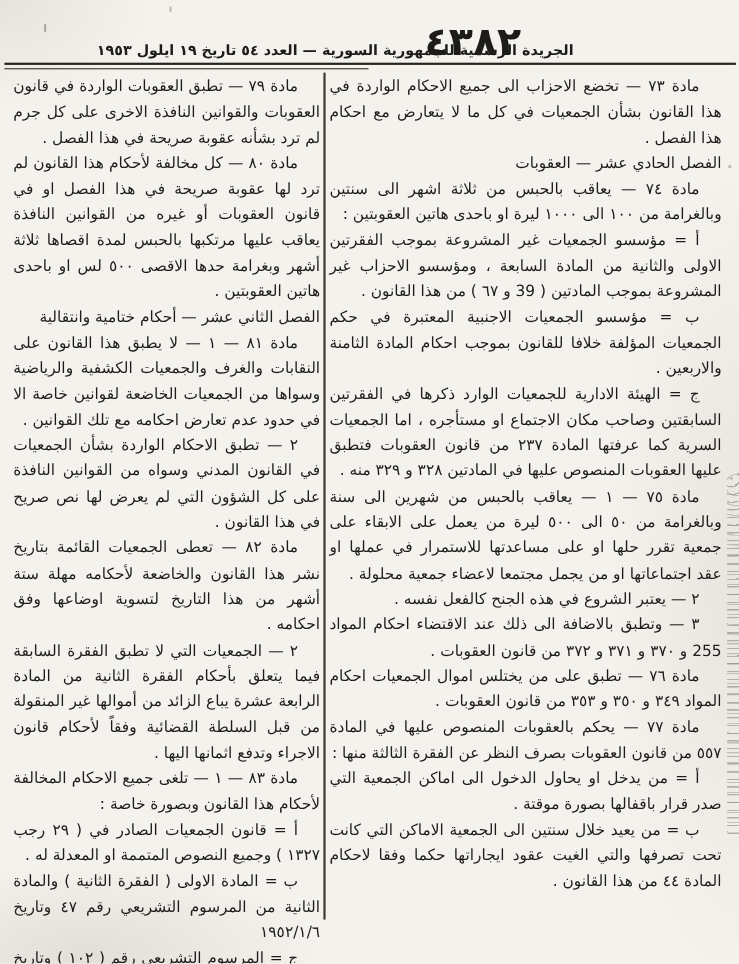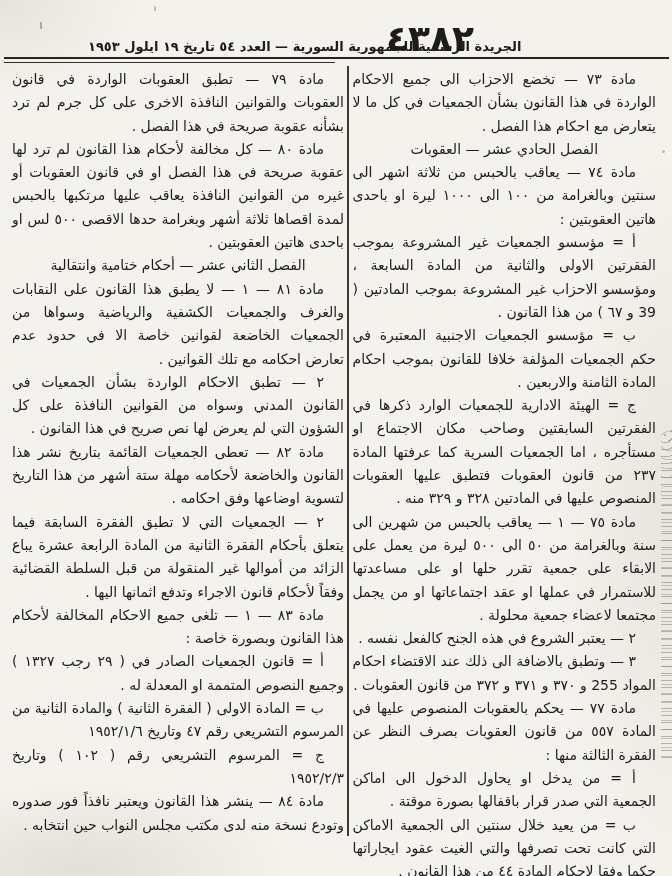--- a/index.html
+++ b/index.html
@@ -16,26 +16,26 @@
   .issue-line{position:absolute;left:88px;bottom:3px;direction:rtl;
     font-size:13px;font-weight:bold;white-space:nowrap;}
   .page-number{position:absolute;left:386px;bottom:-2px;
     font-size:36px;font-weight:bold;letter-spacing:2px;}
   .rule-main{position:absolute;top:57px;left:4px;right:3px;height:0;
     border-top:2.5px solid #26241f;}
   .rule-left{position:absolute;top:62px;left:4px;width:331px;height:0;
     border-top:1.5px solid #33302a;}
   .columns{position:absolute;top:66px;left:0;right:0;bottom:0;display:flex;}
   .col{direction:rtl;}
-  .col-left{width:347px;padding:2px 3px 0 12px;box-sizing:border-box;}
+  .col-left{width:294px;padding:2px 3px 0 12px;box-sizing:border-box;}
   .divider{width:1.5px;background:#3d3a33;height:770px;}
   .col-right{flex:1;padding:2px 16px 0 4px;box-sizing:border-box;}
   p.block{margin:0;text-align:justify;text-indent:20px;
     font-size:14px;line-height:23.3px;}
-  p.center{text-align:center;text-indent:0;}
+  p.center{text-indent:0;}
   .noise-right{position:absolute;right:0;top:430px;width:11px;height:330px;opacity:.55;
     background-image:repeating-radial-gradient(circle at 4px 5px, rgba(45,42,35,.55) 0 .8px, transparent 1.4px 7px),
                      repeating-radial-gradient(circle at 8px 11px, rgba(45,42,35,.4) 0 .7px, transparent 1.2px 9px);}
   .speck-1{position:absolute;left:40px;top:22px;width:2px;height:7px;background:rgba(60,55,45,.35);}
   .speck-2{position:absolute;left:154px;top:6px;width:1.5px;height:5px;background:rgba(60,55,45,.28);}
   .speck-3{position:absolute;left:662px;top:150px;width:3px;height:3px;border-radius:50%;background:rgba(60,55,45,.3);}
 </style>
 </head>
 <body>
 
@@ -69,20 +69,21 @@
   <div class="col col-right">
     <p class="block">مادة ٧٣ — تخضع الاحزاب الى جميع الاحكام الواردة في هذا القانون بشأن الجمعيات في كل ما لا يتعارض مع احكام هذا الفصل .</p>
     <p class="block center">الفصل الحادي عشر — العقوبات</p>
     <p class="block">مادة ٧٤ — يعاقب بالحبس من ثلاثة اشهر الى سنتين وبالغرامة من ١٠٠ الى ١٠٠٠ ليرة او باحدى هاتين العقوبتين :</p>
     <p class="block">أ = مؤسسو الجمعيات غير المشروعة بموجب الفقرتين الاولى والثانية من المادة السابعة ، ومؤسسو الاحزاب غير المشروعة بموجب المادتين ( 39 و ٦٧ ) من هذا القانون .</p>
     <p class="block">ب = مؤسسو الجمعيات الاجنبية المعتبرة في حكم الجمعيات المؤلفة خلافا للقانون بموجب احكام المادة الثامنة والاربعين .</p>
     <p class="block">ج = الهيئة الادارية للجمعيات الوارد ذكرها في الفقرتين السابقتين وصاحب مكان الاجتماع او مستأجره ، اما الجمعيات السرية كما عرفتها المادة ٢٣٧ من قانون العقوبات فتطبق عليها العقوبات المنصوص عليها في المادتين ٣٢٨ و ٣٢٩ منه .</p>
     <p class="block">مادة ٧٥ — ١ — يعاقب بالحبس من شهرين الى سنة وبالغرامة من ٥٠ الى ٥٠٠ ليرة من يعمل على الابقاء على جمعية تقرر حلها او على مساعدتها للاستمرار في عملها او عقد اجتماعاتها او من يجمل مجتمعا لاعضاء جمعية محلولة .</p>
     <p class="block">٢ — يعتبر الشروع في هذه الجنح كالفعل نفسه .</p>
     <p class="block">٣ — وتطبق بالاضافة الى ذلك عند الاقتضاء احكام المواد 255 و ٣٧٠ و ٣٧١ و ٣٧٢ من قانون العقوبات .</p>
+    <p class="block">مادة ٧٦ — تطبق على من يختلس اموال الجمعيات احكام المواد ٣٤٩ و ٣٥٠ و ٣٥٣ من قانون العقوبات .</p>
     <p class="block">مادة ٧٧ — يحكم بالعقوبات المنصوص عليها في المادة ٥٥٧ من قانون العقوبات بصرف النظر عن الفقرة الثالثة منها :</p>
     <p class="block">أ = من يدخل او يحاول الدخول الى اماكن الجمعية التي صدر قرار باقفالها بصورة موقتة .</p>
     <p class="block">ب = من يعيد خلال سنتين الى الجمعية الاماكن التي كانت تحت تصرفها والتي الغيت عقود ايجاراتها حكما وفقا لاحكام المادة ٤٤ من هذا القانون .</p>
 
   </div>
 
 </div>
 
 <div class="noise-right"></div>
 <div class="speck-1"></div>

